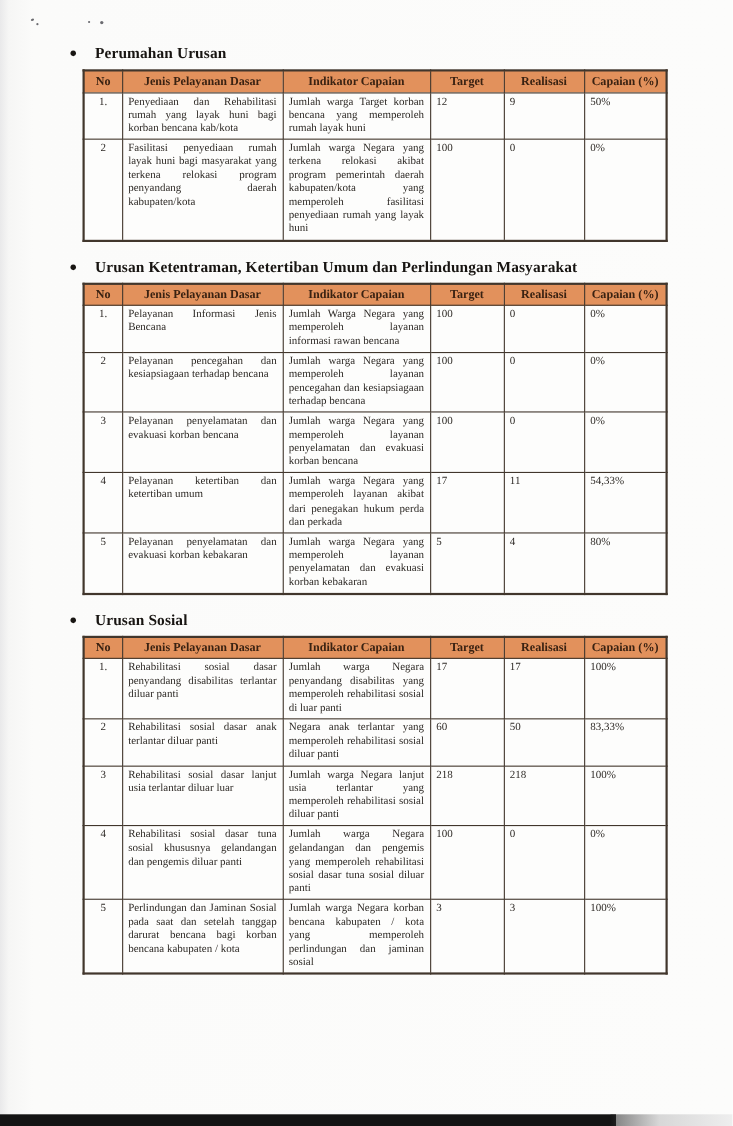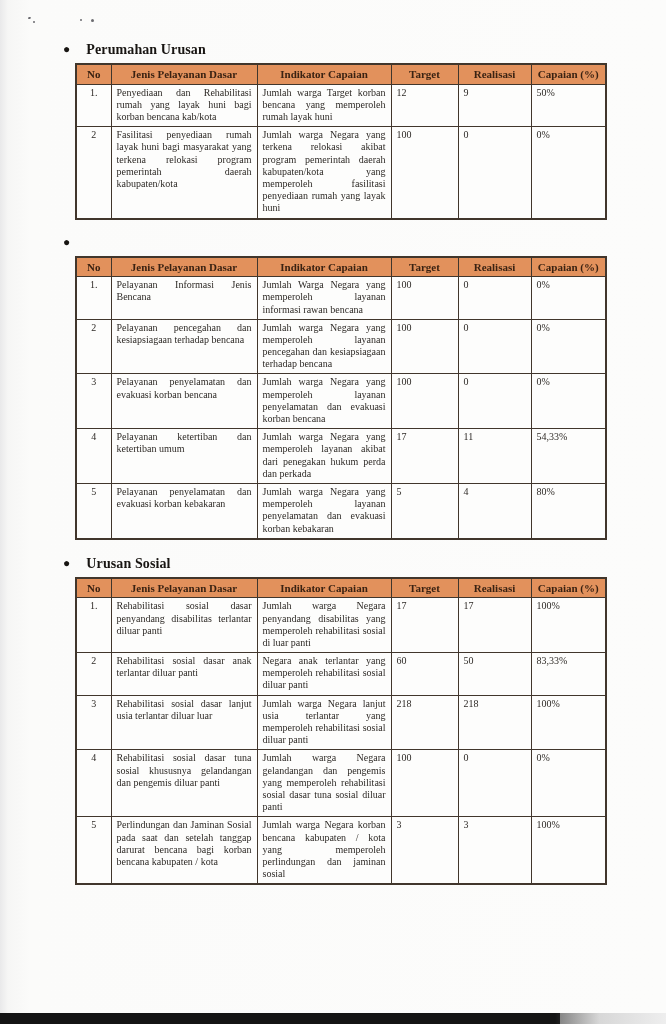--- a/index.html
+++ b/index.html
@@ -121,33 +121,34 @@
             <tr>
               <td class="c-no">1.</td>
               <td class="c-jenis">Penyediaan dan Rehabilitasi rumah yang layak huni bagi korban bencana kab/kota</td>
               <td class="c-indikator">Jumlah warga Target korban bencana yang memperoleh rumah layak huni</td>
               <td class="c-target">12</td>
               <td class="c-realisasi">9</td>
               <td class="c-capaian">50%</td>
             </tr>
             <tr>
               <td class="c-no">2</td>
-              <td class="c-jenis">Fasilitasi penyediaan rumah layak huni bagi masyarakat yang terkena relokasi program pemerintah daerah kabupaten/kota</td>
+              <td class="c-jenis">Fasilitasi penyediaan rumah layak huni bagi masyarakat yang terkena relokasi program penyandang daerah kabupaten/kota</td>
               <td class="c-indikator">Jumlah warga Negara yang terkena relokasi akibat program pemerintah daerah kabupaten/kota yang memperoleh fasilitasi penyediaan rumah yang layak huni</td>
               <td class="c-target">100</td>
               <td class="c-realisasi">0</td>
               <td class="c-capaian">0%</td>
             </tr>
           </tbody>
       </table>
     </div>
 
     <div class="section">
       <div class="heading">
         <span class="bullet">●</span>
+        <span>Urusan Ketentraman, Ketertiban Umum dan Perlindungan Masyarakat</span>
       </div>
       <table class="sp">
         <colgroup>
             <col style="width:35px">
             <col style="width:146px">
             <col style="width:134px">
             <col style="width:67px">
             <col style="width:73px">
             <col style="width:75px">
           </colgroup>

